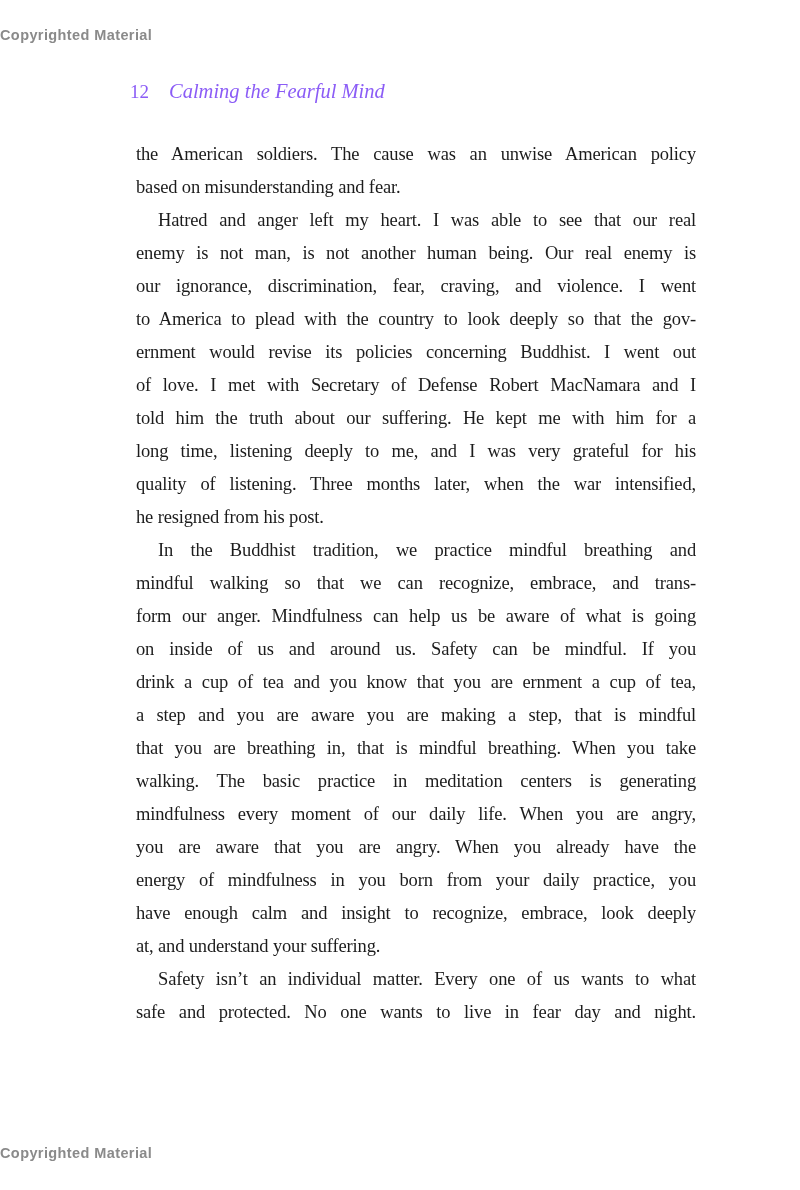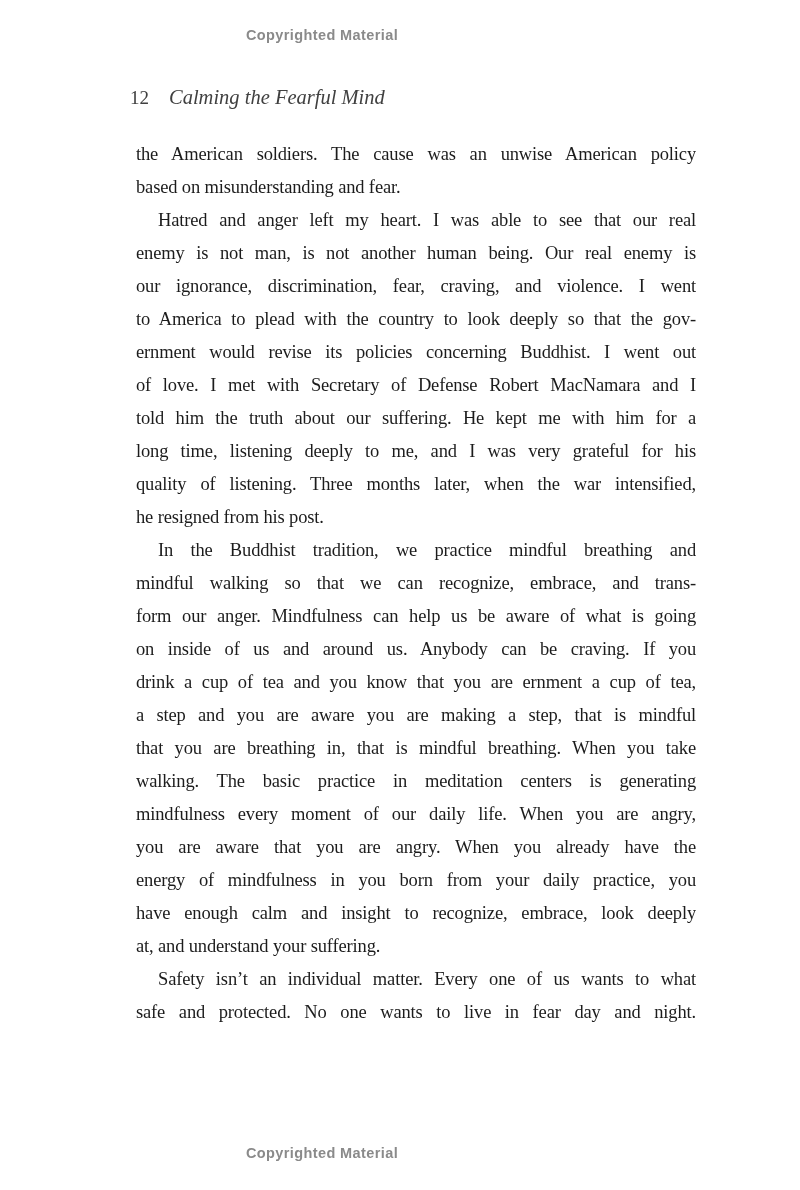--- a/index.html
+++ b/index.html
@@ -13,37 +13,37 @@
     height: 1190px;
     background: #ffffff;
     overflow: hidden;
     font-family: "Liberation Serif", "DejaVu Serif", serif;
     color: #1c1c1c;
   }
   .copyright-notice {
     position: absolute;
     left: 0;
     width: 644px;
-    text-align: center;
+    text-align: left;
     font-family: "Liberation Sans", "DejaVu Sans", sans-serif;
     font-weight: bold;
     font-size: 14.5px;
     letter-spacing: 0.4px;
     color: #8a8a8a;
   }
   #top-notice { top: 27px; }
   #bottom-notice { top: 1145px; }
 
   #running-header {
     position: absolute;
     left: 130px;
-    top: 86px;
+    top: 80px;
     width: 560px;
     font-size: 20px;
-    color: #404040;
+    color: #8b5cf6;
     white-space: nowrap;
   }
   #running-header .pagenum {
     font-style: normal;
     font-variant-numeric: oldstyle-nums;
     margin-right: 20px;
     font-size: 19px;
   }
   #running-header .title {
     font-style: italic;
@@ -94,21 +94,21 @@
       <div class="line">to America to plead with the country to look deeply so that the gov-</div>
       <div class="line">ernment would revise its policies concerning Buddhist. I went out</div>
       <div class="line">of love. I met with Secretary of Defense Robert MacNamara and I</div>
       <div class="line">told him the truth about our suffering. He kept me with him for a</div>
       <div class="line">long time, listening deeply to me, and I was very grateful for his</div>
       <div class="line">quality of listening. Three months later, when the war intensified,</div>
       <div class="line end">he resigned from his post.</div>
       <div class="line indent">In the Buddhist tradition, we practice mindful breathing and</div>
       <div class="line">mindful walking so that we can recognize, embrace, and trans-</div>
       <div class="line">form our anger. Mindfulness can help us be aware of what is going</div>
-      <div class="line">on inside of us and around us. Anybody can be craving. If you</div>
+      <div class="line">on inside of us and around us. Safety can be mindful. If you</div>
       <div class="line">drink a cup of tea and you know that you are ernment a cup of tea,</div>
       <div class="line">a step and you are aware you are making a step, that is mindful</div>
       <div class="line">that you are breathing in, that is mindful breathing. When you take</div>
       <div class="line">walking. The basic practice in meditation centers is generating</div>
       <div class="line">mindfulness every moment of our daily life. When you are angry,</div>
       <div class="line">you are aware that you are angry. When you already have the</div>
       <div class="line">energy of mindfulness in you born from your daily practice, you</div>
       <div class="line">have enough calm and insight to recognize, embrace, look deeply</div>
       <div class="line end">at, and understand your suffering.</div>
       <div class="line indent">Safety isn’t an individual matter. Every one of us wants to what</div>

